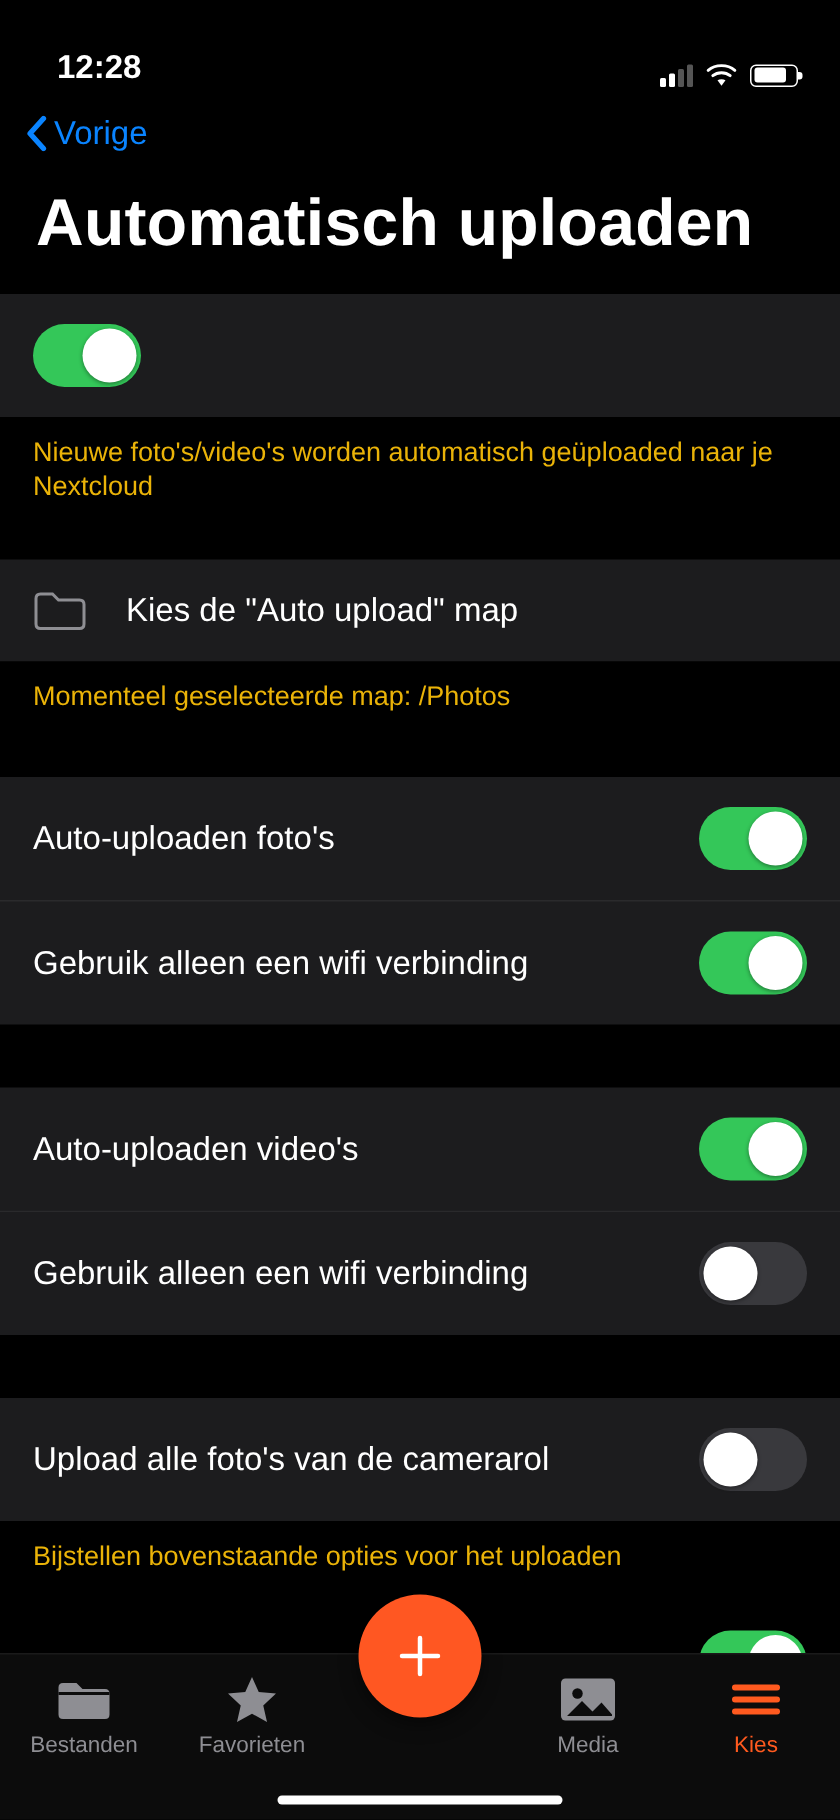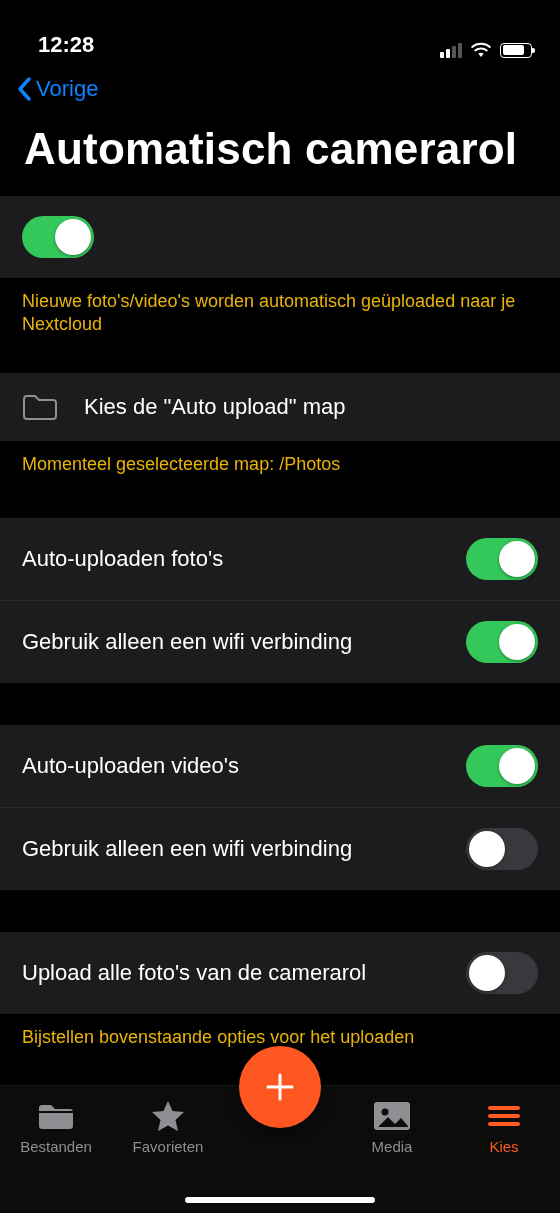--- a/index.html
+++ b/index.html
@@ -88,21 +88,21 @@
     background: #fff; border-radius: 50%;
     box-shadow: 0 1px 3px rgba(0,0,0,0.4);
     left: 3px;
   }
   .toggle.on .knob { left: auto; right: 3px; }
 
   
   .tab-bar {
     position: absolute;
     bottom: 0; left: 0; right: 0;
-    height: 128px;
+    height: 111px;
     background: #0c0c0c;
     border-top: 1px solid #1a1a1a;
     display: flex;
     justify-content: space-around;
     align-items: flex-start;
     padding-top: 12px;
   }
   .tab {
     display: flex; flex-direction: column; align-items: center;
     gap: 4px; width: 112px;
@@ -163,21 +163,21 @@
   </div>
 </div>
 
 <div class="nav-back">
   <svg width="16" height="24" viewBox="0 0 14 24">
     <path d="M12 2 L3 12 L12 22" stroke="#0a84ff" stroke-width="3.5" fill="none" stroke-linecap="round" stroke-linejoin="round"></path>
   </svg>
   <span>Vorige</span>
 </div>
 
-<div class="title">Automatisch camerarol</div>
+<div class="title">Automatisch uploaden</div>
 
 <div class="cell">
   <div class="toggle on">
       <div class="knob"></div>
     </div>
 </div>
 <div class="footer-note">Nieuwe foto's/video's worden automatisch geüploaded naar je Nextcloud</div>
 
 <div style="height:20px"></div>
 

